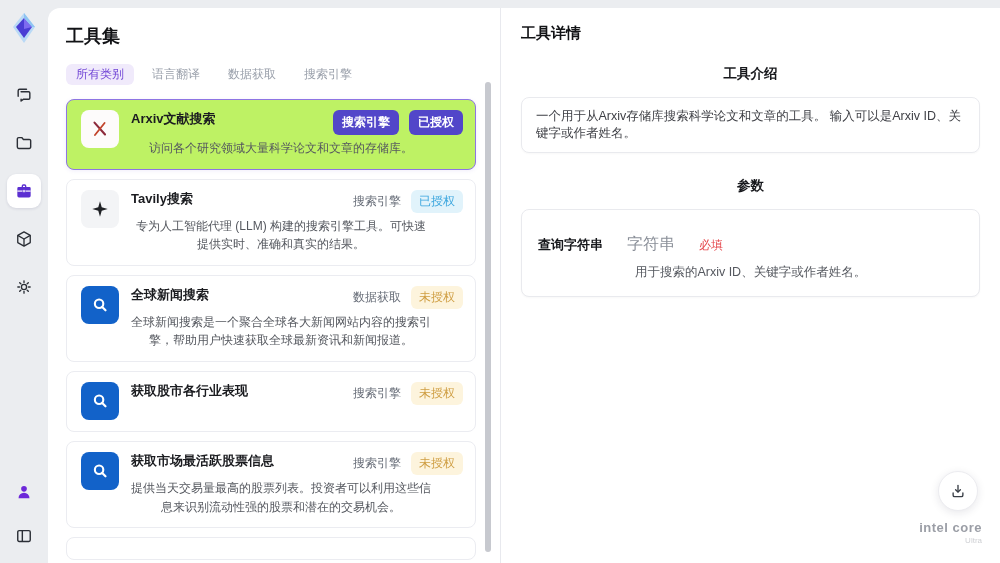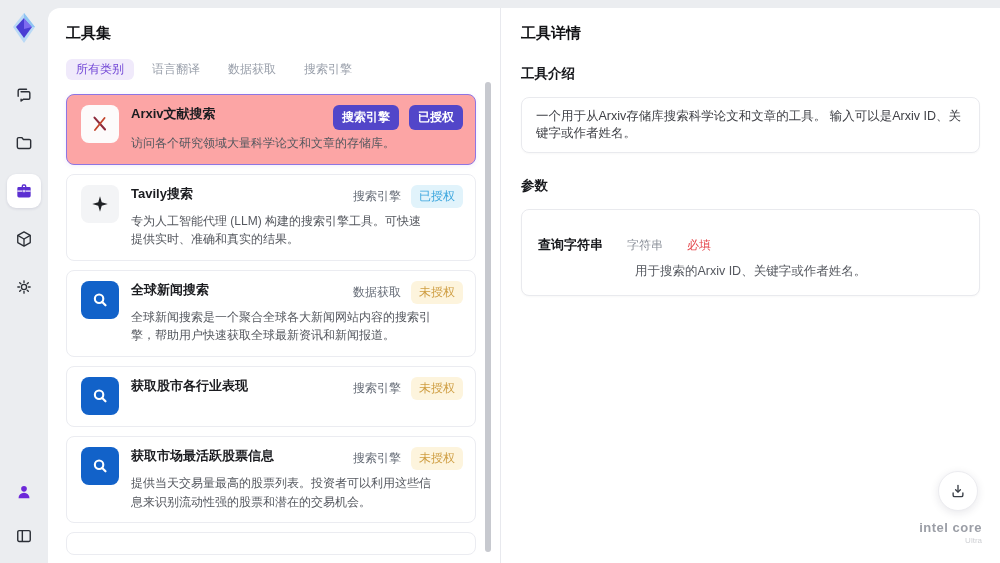--- a/index.html
+++ b/index.html
@@ -24,33 +24,33 @@
   .rail-btn svg { width:20px; height:20px; }
   .rail-bottom { margin-top:auto; display:flex; flex-direction:column; gap:10px; align-items:center; }
   
   .content {
     position:absolute; left:48px; top:8px; right:0; bottom:0;
     background:#ffffff; border-radius:12px 0 0 0; display:flex; overflow:hidden;
   }
   .list-panel { width:452px; position:relative; padding:16px 24px 0 18px; }
   .panel-divider { width:1px; background:#e8e9ee; }
   .detail-panel { flex:1; padding:16px 20px 0 20px; }
-  .page-title { font-size:15px; font-weight:bold; color:#121316; margin-bottom:16px; }
+  .page-title { font-size:18px; font-weight:bold; color:#121316; margin-bottom:16px; }
   
   .tabs { display:flex; align-items:center; gap:8px; margin-bottom:14px; }
   .tab { font-size:12px; color:#9aa0ab; padding:2px 10px; border-radius:6px; cursor:pointer; white-space:nowrap; }
   .tab.active { background:#f0eafb; color:#7247d6; }
   
   .cards { display:flex; flex-direction:column; gap:9px; }
   .tool-card {
     display:flex; gap:12px; padding:10px 12px 11px 14px;
     border:1px solid #ebecf1; border-radius:8px; background:#fff; cursor:pointer;
   }
   .tool-card.selected {
-    border:1.5px solid #8e75e3; background:#fca5a5;
+    border:1.5px solid #8e75e3; background:#bef264;
     box-shadow:0 1px 4px rgba(120,90,220,.10);
   }
   .tool-icon {
     width:38px; height:38px; border-radius:8px; flex:0 0 38px;
     display:flex; align-items:center; justify-content:center; background:#f3f4f6;
   }
   .tool-icon svg { width:22px; height:22px; display:none; }
   .tool-icon.arxiv { background:#fdfbfb; }
   .tool-icon.arxiv .ic-arxiv { display:block; }
   .tool-icon.tavily { background:#f3f4f6; }
@@ -60,38 +60,38 @@
   .tool-col { flex:1; min-width:0; }
   .tool-head { display:flex; align-items:flex-start; }
   .tool-title { font-size:13px; font-weight:bold; color:#1b1c20; line-height:18px; }
   .tool-meta { margin-left:auto; display:flex; align-items:center; gap:10px; padding-left:8px; }
   .cat { font-size:12px; color:#676d78; white-space:nowrap; }
   .auth { font-size:12px; padding:3px 8px; border-radius:6px; white-space:nowrap; }
   .auth.authorized { background:#e1f3fb; color:#3ba6de; }
   .auth.unauthorized { background:#fdf4dd; color:#cf9e43; }
   .tool-card.selected .cat,
   .tool-card.selected .auth { background:#5246c9; color:#ffffff; padding:4px 9px; border-radius:6px; font-weight:bold; }
-  .tool-desc { font-size:12px; color:#55585f; line-height:1.55; margin-top:4px; max-width:300px; }
+  .tool-desc { font-size:12px; color:#55585f; line-height:1.55; margin-top:4px; max-width:300px;text-align:center; }
   
   .scrollbar {
     position:absolute; right:9px; top:74px; width:6px; height:470px;
     border-radius:3px; background:#c7c9cf; cursor:pointer;
   }
   
   .detail-title { font-size:15px; font-weight:bold; margin-bottom:22px; color:#121316; }
-  .section-heading { font-size:13.5px; font-weight:bold; margin-bottom:14px; color:#17181c; }
+  .section-heading { font-size:13.5px; font-weight:bold; margin-bottom:14px; color:#17181c;text-align:center; }
   .detail-box {
     border:1px solid #e9eaee; border-radius:8px; background:#fff;
     padding:10px 14px; font-size:12.5px; color:#3f4046; margin-bottom:24px;
     box-shadow:0 1px 2px rgba(20,20,40,.03);
   }
   .param-box { padding:13px 16px 15px; }
   .param-head { display:flex; align-items:baseline; gap:24px; }
   .param-name { font-size:13px; font-weight:bold; color:#17181c; }
-  .param-type { font-size:12px; color:#8a8f98; }
+  .param-type { font-size:16px; color:#8a8f98; }
   .param-required { font-size:12px; color:#e5484d;margin-top:14px; }
   .param-desc { font-size:12.5px; color:#55585f; margin-top:9px;text-align:center; }
   
   .fab {
     position:absolute; right:22px; bottom:52px; width:40px; height:40px;
     border-radius:50%; background:#fff; border:1px solid #ececf0;
     box-shadow:0 2px 8px rgba(30,30,60,.10); display:flex; align-items:center;
     justify-content:center; cursor:pointer; z-index:5;
   }
   .fab svg { width:18px; height:18px; }

